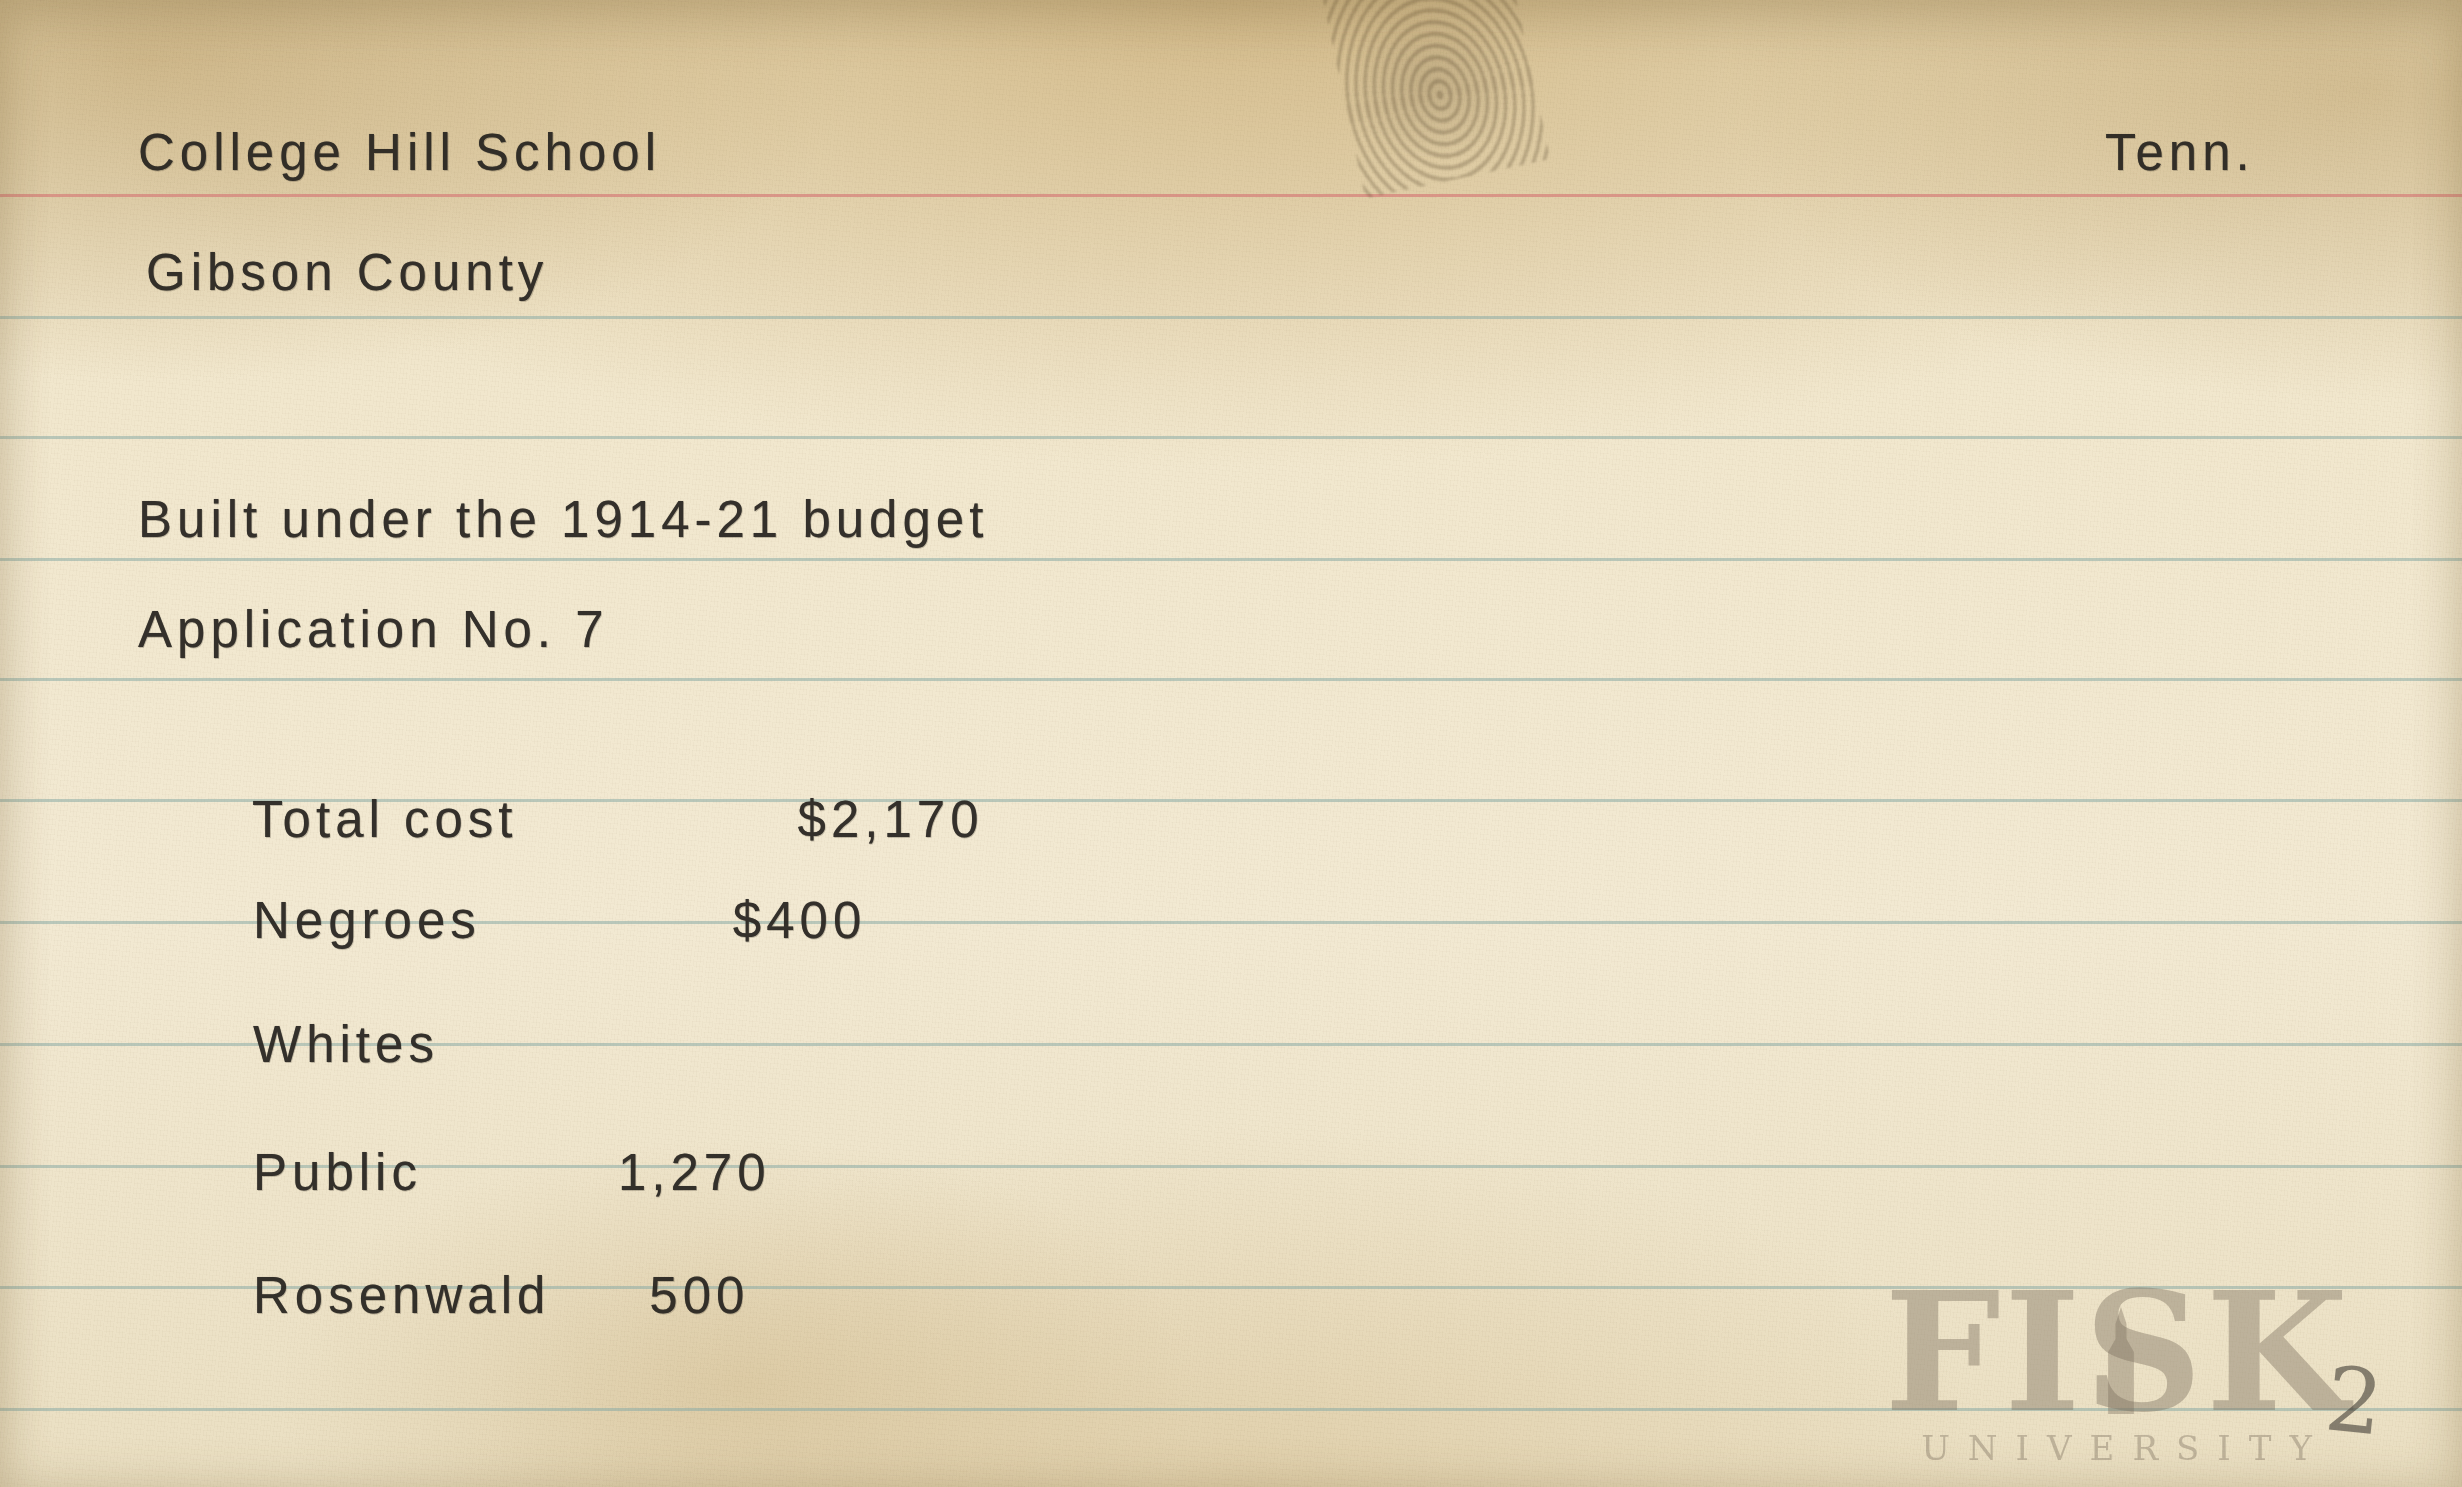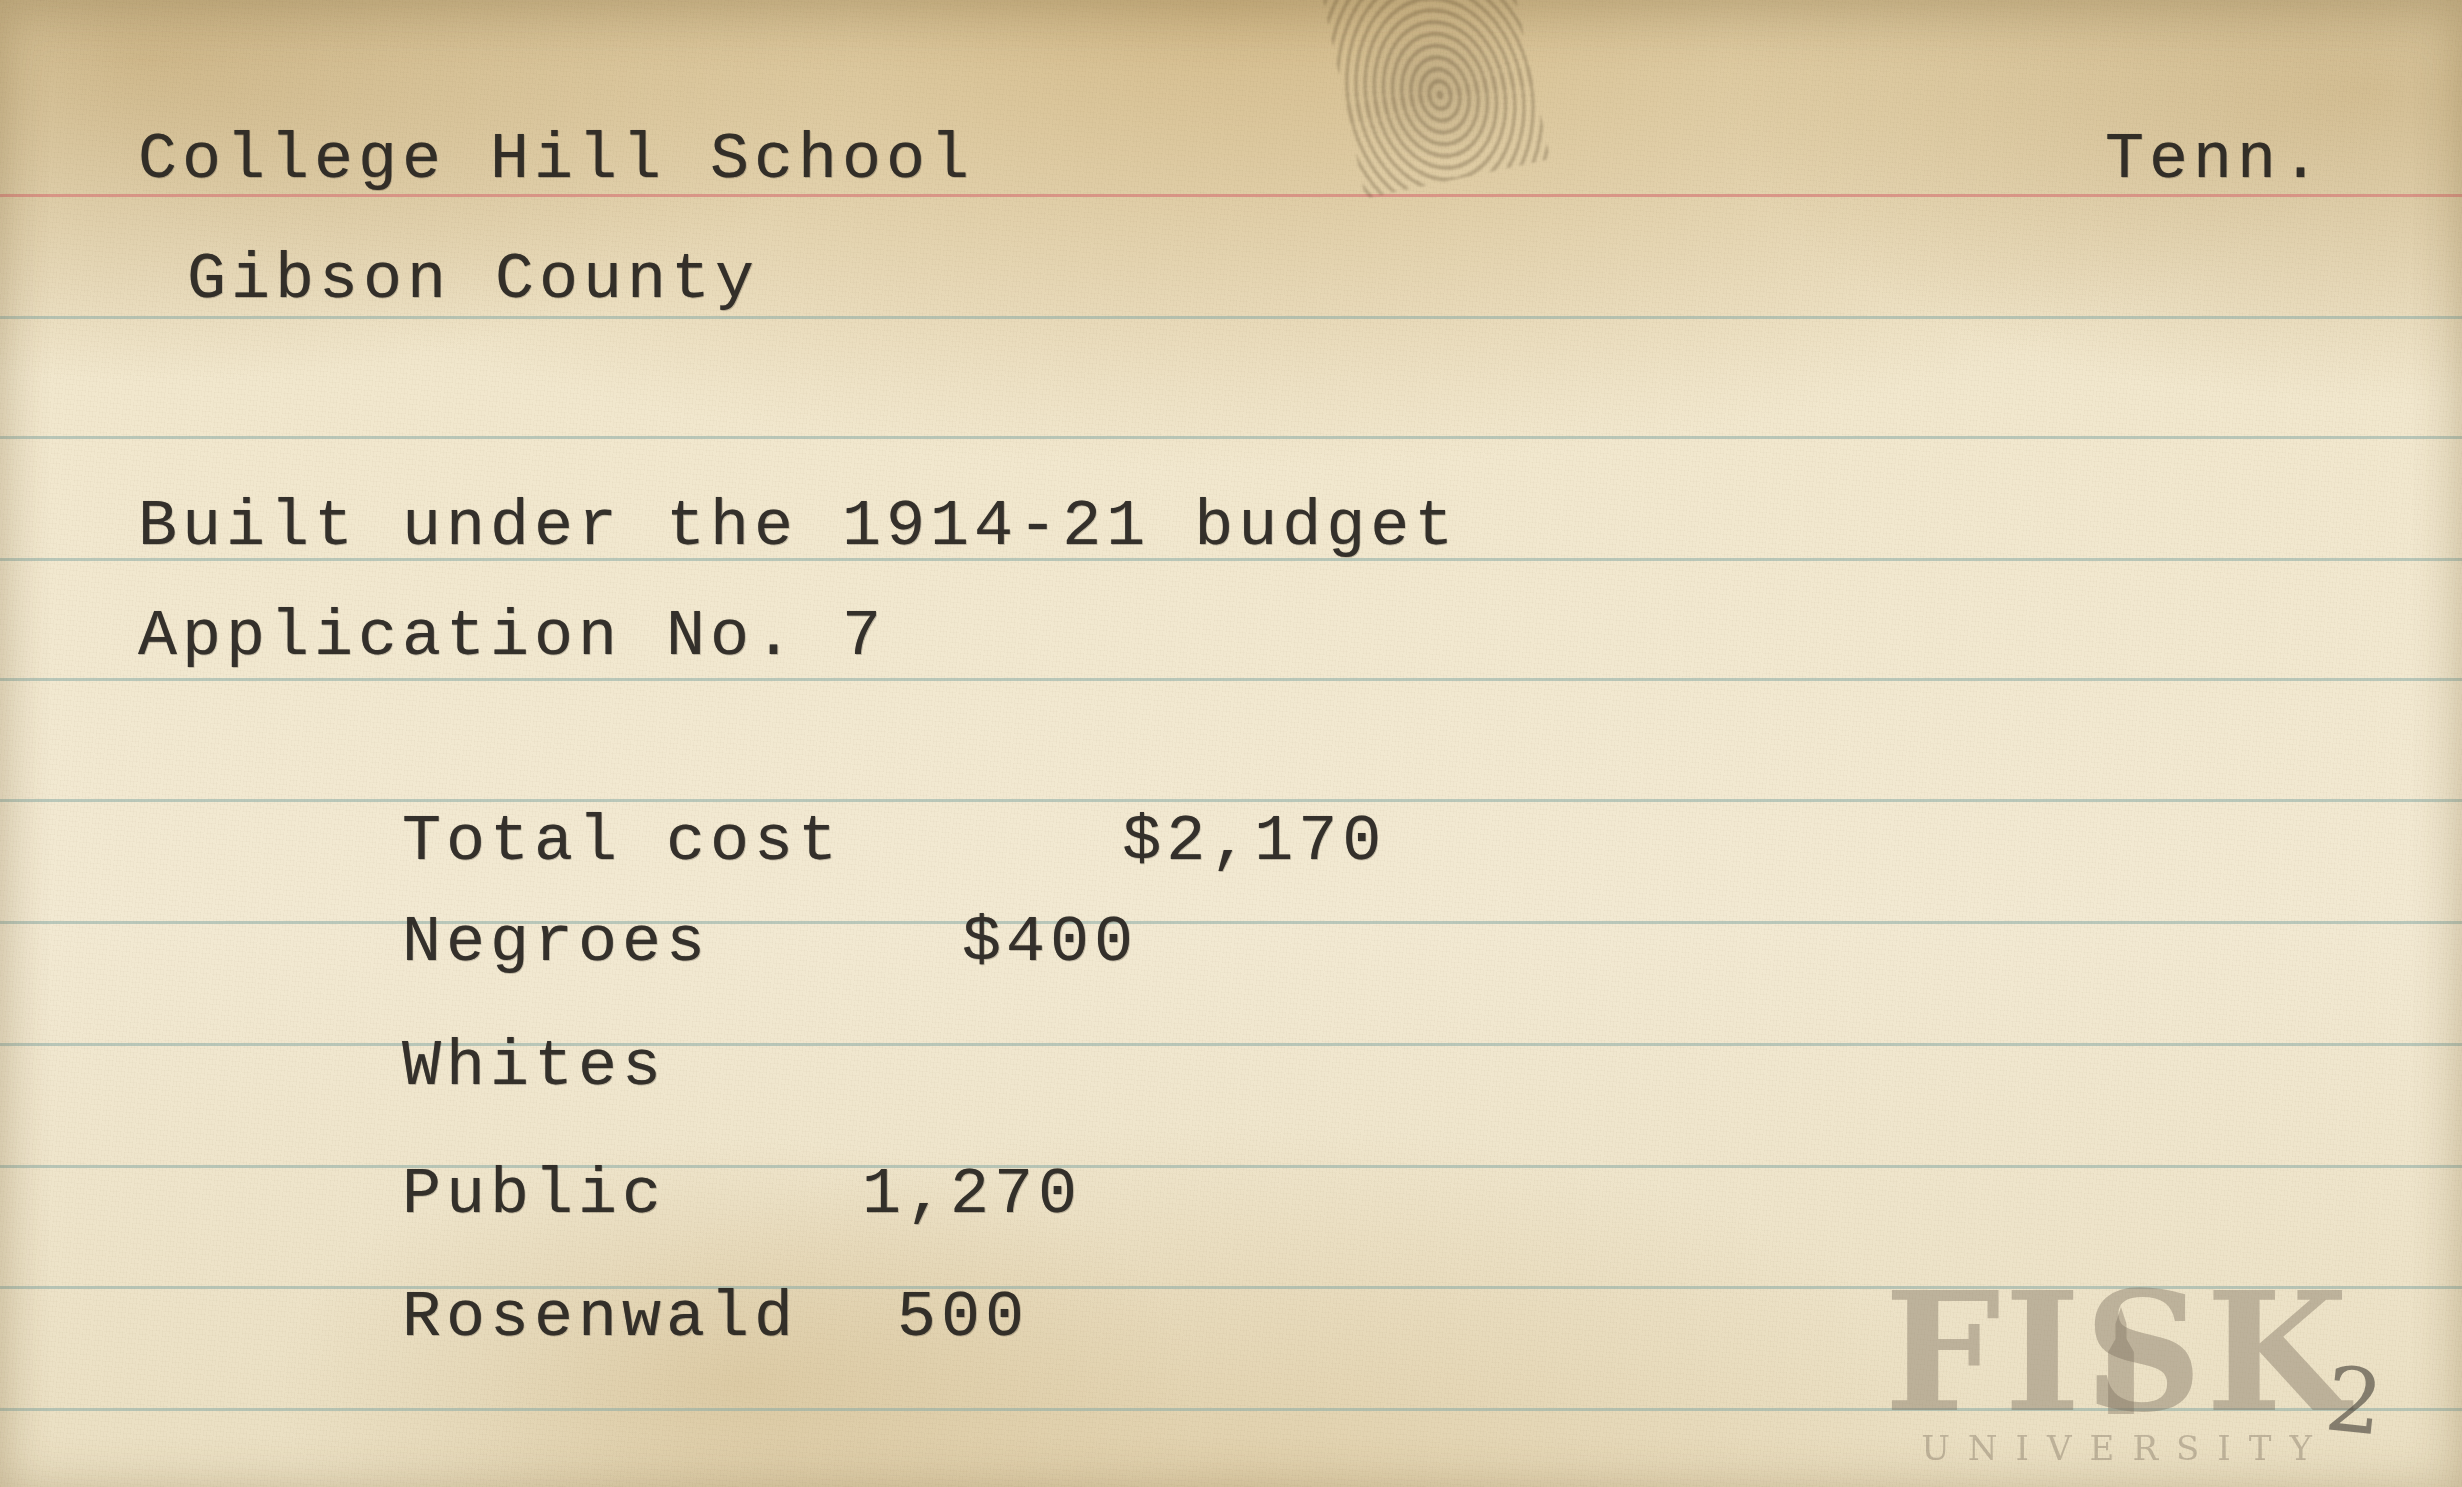--- a/index.html
+++ b/index.html
@@ -77,34 +77,34 @@
     position: absolute;
     left: 0;
     top: 0;
     right: 0;
     bottom: 0;
   }
   .line {
     position: absolute;
     white-space: pre;
     color: #26231f;
-    font-family: Liberation Mono, monospace;
-    font-size: 65px;
+    font-family: Liberation Sans, sans-serif;
+    font-size: 51px;
     letter-spacing: 5px;
     text-shadow:
       0 0 0.8px rgba(40,36,30,0.55),
       0.8px 0.8px 0 rgba(60,52,40,0.25);
     opacity: 0.93;
     text-align: right;
   }
   .line .amt { display: inline-block; }
 
   .l-title   { left: 138px; top: 123px; }
   .l-state   { left: 2105px; top: 123px; }
-  .l-county  { left: 146px; top: 243px; margin-left: 41px; }
+  .l-county  { left: 146px; top: 243px; }
   .l-type    { left: 138px; top: 380px; }
   .l-built   { left: 138px; top: 490px; }
   .l-app     { left: 138px; top: 600px; }
   .l-total   { left: 138px; top: 731px; }
   .l-negro   { left: 138px; top: 832px; }
   .l-white   { left: 138px; top: 956px; }
   .l-public  { left: 138px; top: 1084px; }
   .l-rosen   { left: 138px; top: 1207px; }
 
   

